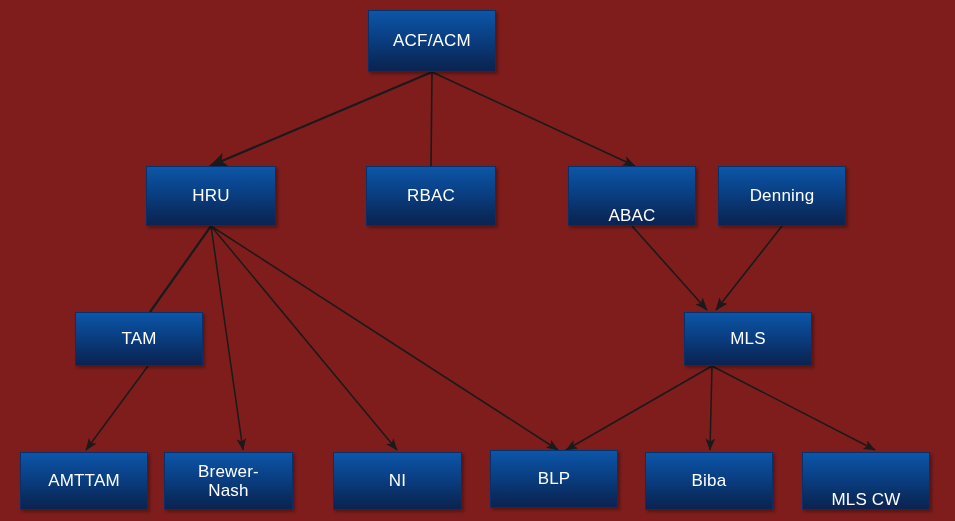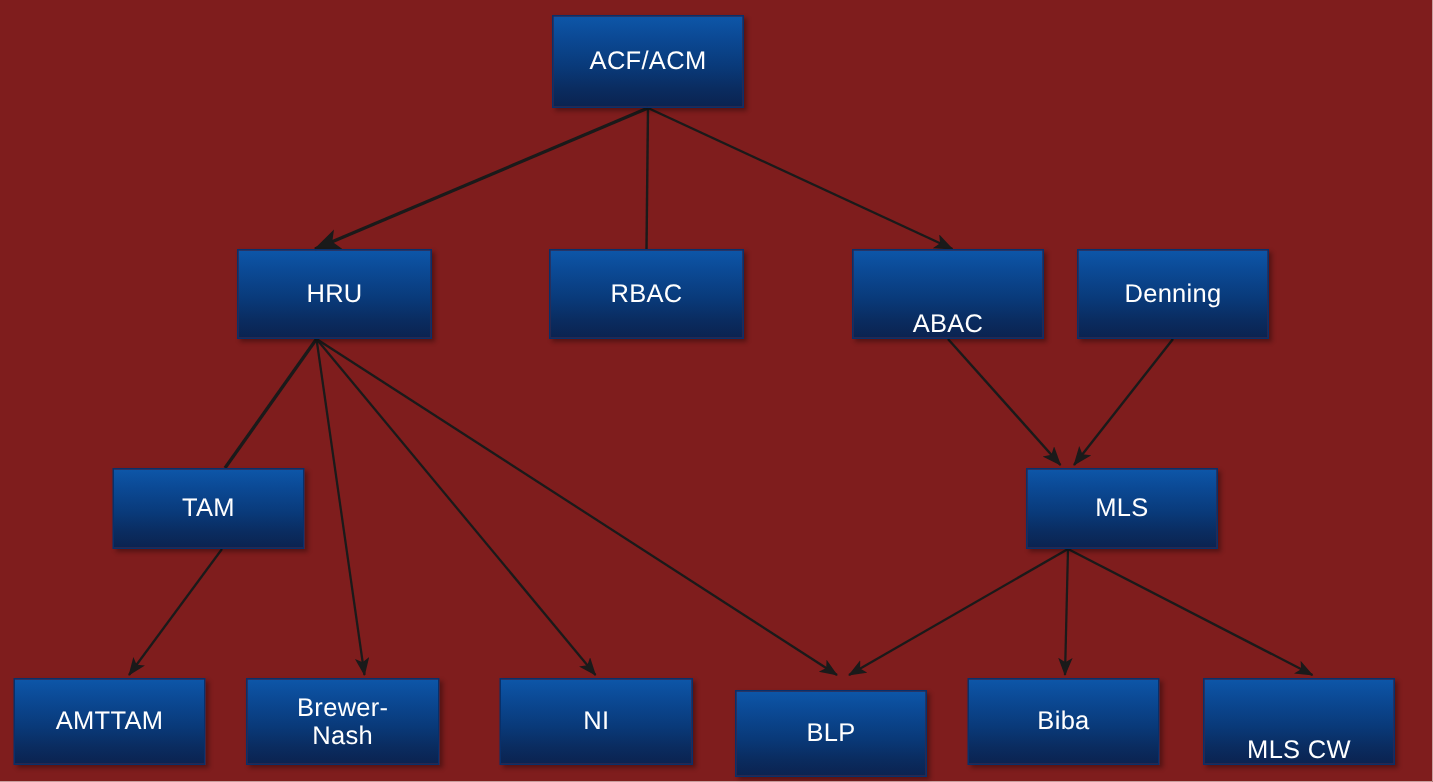--- a/index.html
+++ b/index.html
@@ -79,49 +79,49 @@
         <line x1="712" y1="366" x2="566" y2="450" stroke="#1a1a1a" stroke-width="1.5" stroke-linecap="butt" marker-end="url(#arrowhead)"></line>
         <line x1="712" y1="366" x2="710" y2="450" stroke="#1a1a1a" stroke-width="1.5" stroke-linecap="butt" marker-end="url(#arrowhead)"></line>
         <line x1="712" y1="366" x2="875" y2="450" stroke="#1a1a1a" stroke-width="1.5" stroke-linecap="butt" marker-end="url(#arrowhead)"></line>
       </g>
   </svg>
 
   <div id="nodes-group">
       <div class="node" style="left: 368px; top: 10px; width: 128px; height: 62px;">
         <span class="label">ACF/ACM</span>
       </div>
-      <div class="node" style="left: 158px; top: 166px; width: 130px; height: 60px;">
+      <div class="node" style="left: 146px; top: 166px; width: 130px; height: 60px;">
         <span class="label">HRU</span>
       </div>
       <div class="node" style="left: 366px; top: 166px; width: 130px; height: 60px;">
         <span class="label">RBAC</span>
       </div>
       <div class="node" style="left: 568px; top: 166px; width: 128px; height: 60px; align-items: flex-end;">
         <span class="label">ABAC</span>
       </div>
       <div class="node" style="left: 718px; top: 166px; width: 128px; height: 60px;">
         <span class="label">Denning</span>
       </div>
       <div class="node" style="left: 75px; top: 312px; width: 128px; height: 54px;">
         <span class="label">TAM</span>
       </div>
       <div class="node" style="left: 648px; top: 312px; width: 128px; height: 54px; margin-left: 36px;">
         <span class="label">MLS</span>
       </div>
-      <div class="node" style="left: 9px; top: 452px; width: 128px; height: 58px; text-align: right;">
+      <div class="node" style="left: 20px; top: 452px; width: 128px; height: 58px; text-align: right;">
         <span class="label">AMTTAM</span>
       </div>
       <div class="node" style="left: 164px; top: 452px; width: 129px; height: 58px;">
         <span class="label">Brewer-
 Nash</span>
       </div>
       <div class="node" style="left: 333px; top: 452px; width: 129px; height: 58px;">
         <span class="label">NI</span>
       </div>
-      <div class="node" style="left: 490px; top: 460px; width: 128px; height: 58px;">
+      <div class="node" style="left: 490px; top: 450px; width: 128px; height: 58px;">
         <span class="label">BLP</span>
       </div>
       <div class="node" style="left: 645px; top: 452px; width: 128px; height: 58px;">
         <span class="label">Biba</span>
       </div>
       <div class="node" style="left: 802px; top: 452px; width: 128px; height: 58px; align-items: flex-end;">
         <span class="label">MLS CW</span>
       </div>
     </div>
 

